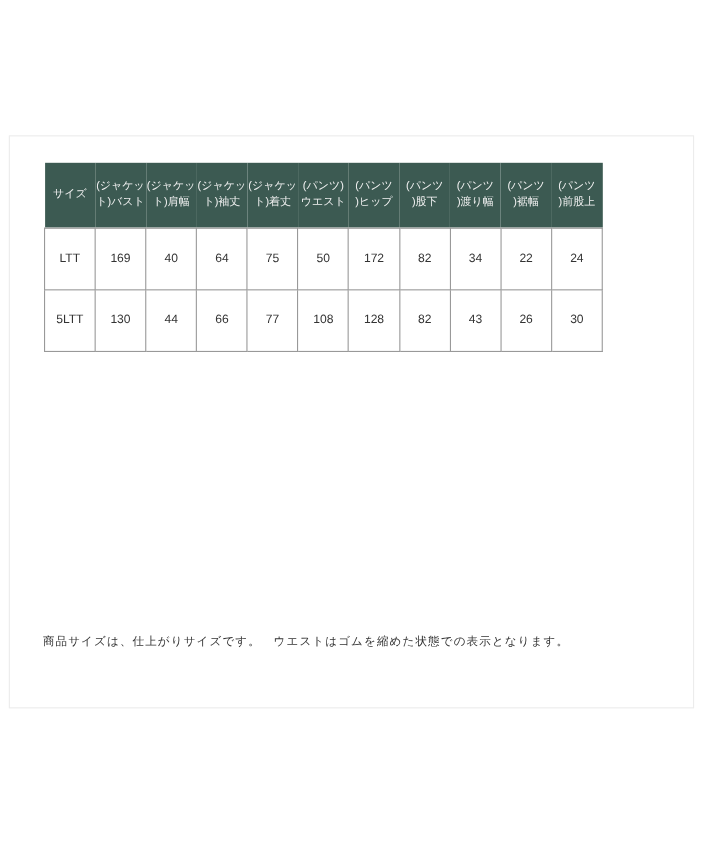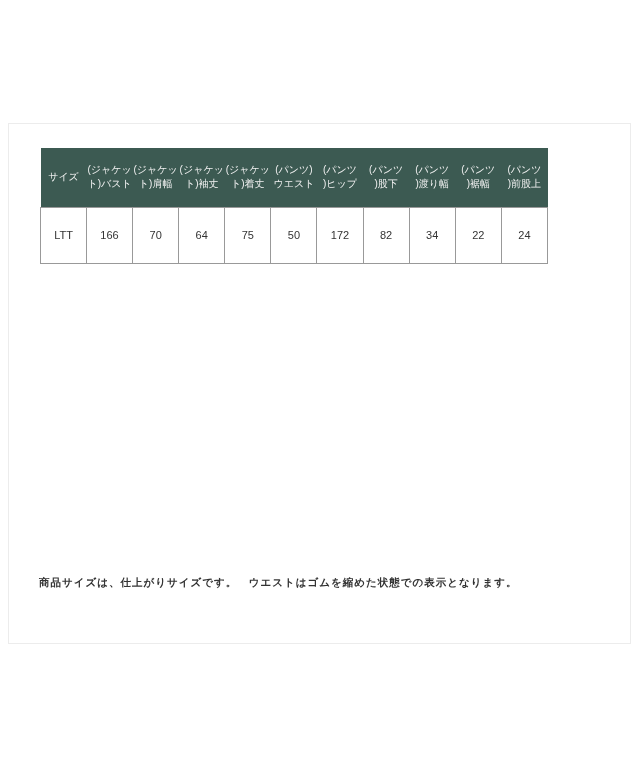--- a/index.html
+++ b/index.html
@@ -69,21 +69,20 @@
   }
   .footnote {
     position: absolute;
     left: 30px;
     top: 452px;
     margin: 0;
     font-size: 10.5px;
     color: var(--cell-text);
     letter-spacing: 1px;
     white-space: nowrap;
-    font-weight: bold;
   }
 </style>
 </head>
 <body>
 
 <div class="panel">
   <table class="size-chart">
     <thead>
       <tr id="header-row">
           <th>サイズ</th>
@@ -105,27 +104,40 @@
 )渡り幅</th>
           <th>(パンツ
 )裾幅</th>
           <th>(パンツ
 )前股上</th>
         </tr>
     </thead>
     <tbody id="table-body">
         <tr>
           <td>LTT</td>
-          <td>166</td>
-          <td>70</td>
+          <td>169</td>
+          <td>40</td>
           <td>64</td>
           <td>75</td>
           <td>50</td>
           <td>172</td>
           <td>82</td>
           <td>34</td>
           <td>22</td>
           <td>24</td>
         </tr>
+        <tr>
+          <td>5LTT</td>
+          <td>130</td>
+          <td>44</td>
+          <td>66</td>
+          <td>77</td>
+          <td>108</td>
+          <td>128</td>
+          <td>82</td>
+          <td>43</td>
+          <td>26</td>
+          <td>30</td>
+        </tr>
       </tbody>
   </table>
   <p class="footnote">商品サイズは、仕上がりサイズです。　ウエストはゴムを縮めた状態での表示となります。</p>
 </div>
 
 </body></html>

